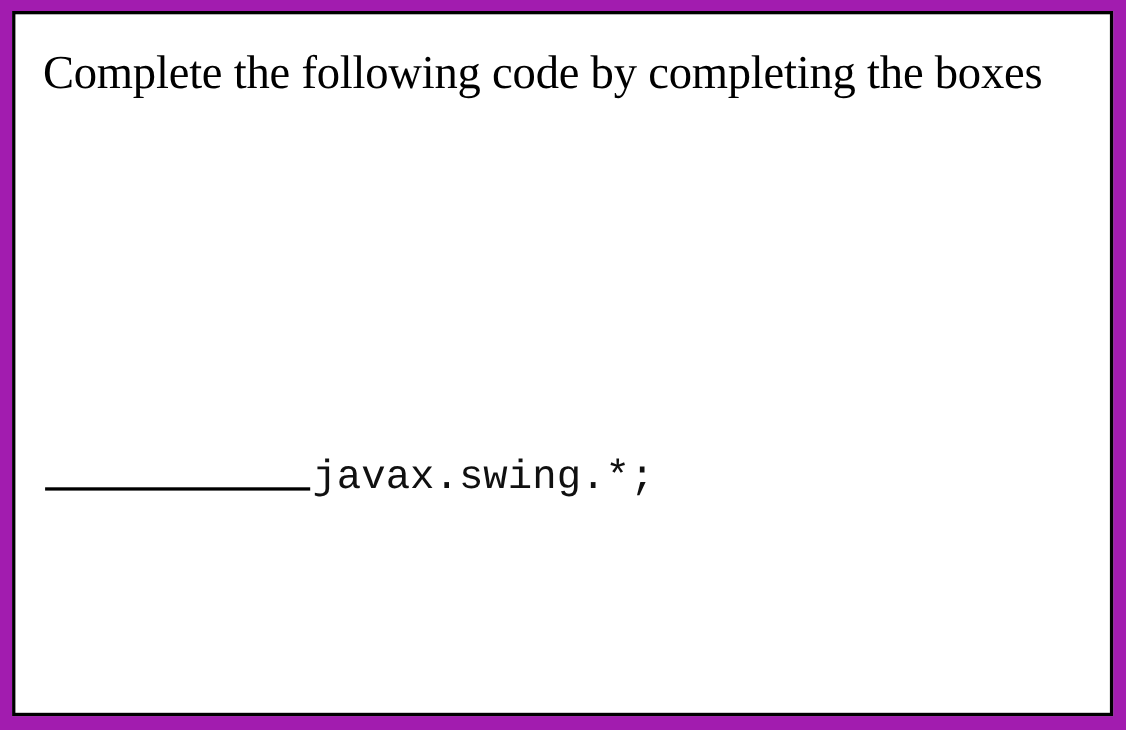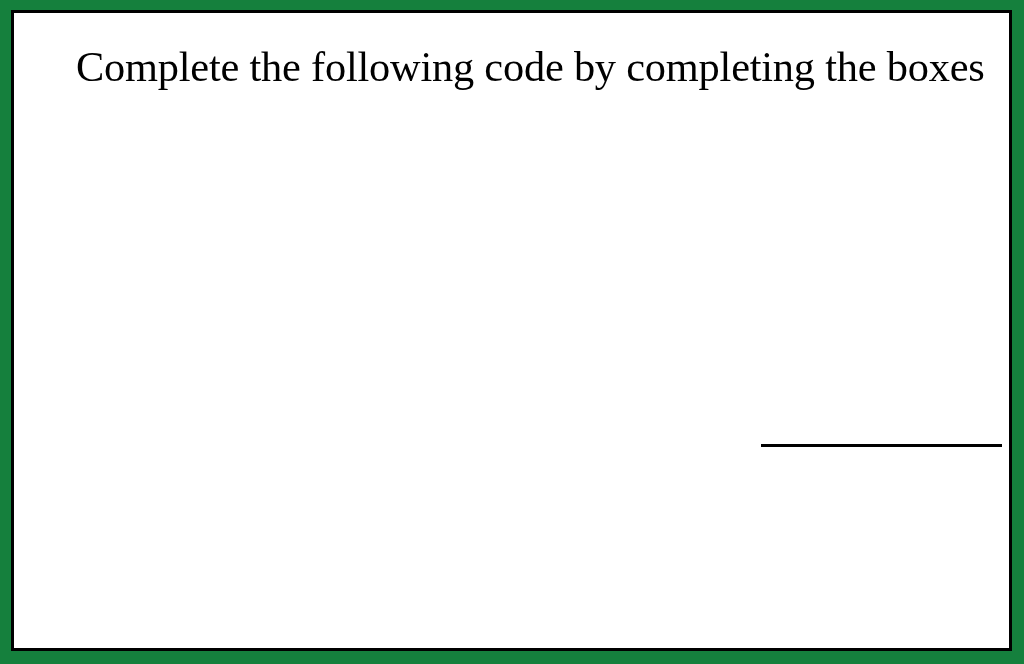--- a/index.html
+++ b/index.html
@@ -86,30 +86,30 @@
     right: 2px;
     bottom: -2px;
     height: 3px;
     background: #000000;
   }
   .blank.b-long  { width: 245px; }
 </style>
 </head>
 <body>
 
-<div id="slide" style="background: #15803d; text-align: right;">
+<div id="slide" style="background: #a21caf;">
 
   <div id="frame" style="border-color: rgb(0, 0, 0); background: rgb(255, 255, 255);">
 
     <div id="title">Complete the following code by completing the boxes</div>
 
     <div id="code">
 
       
-      <div class="code-line"><span class="blank b-long"></span></div>
+      <div class="code-line"><span class="blank b-long"></span><span>javax.swing.*;</span></div>
 
       
       
 
       
       
 
       
       
 

